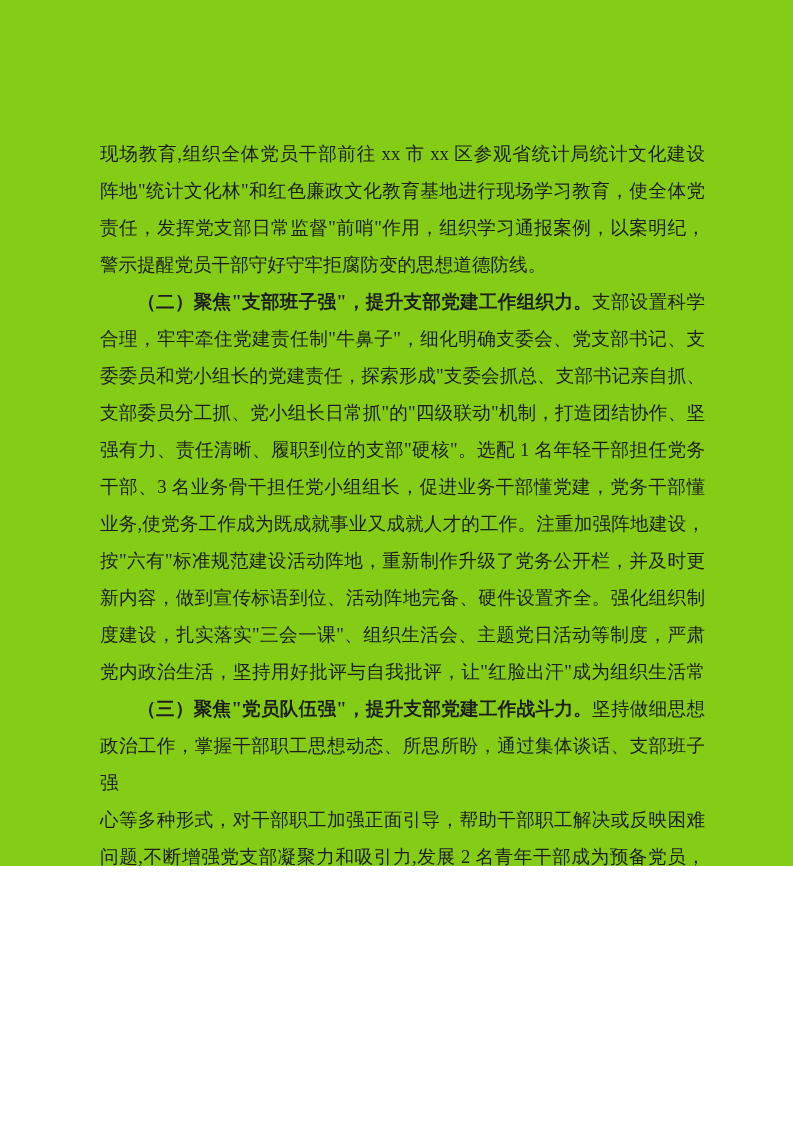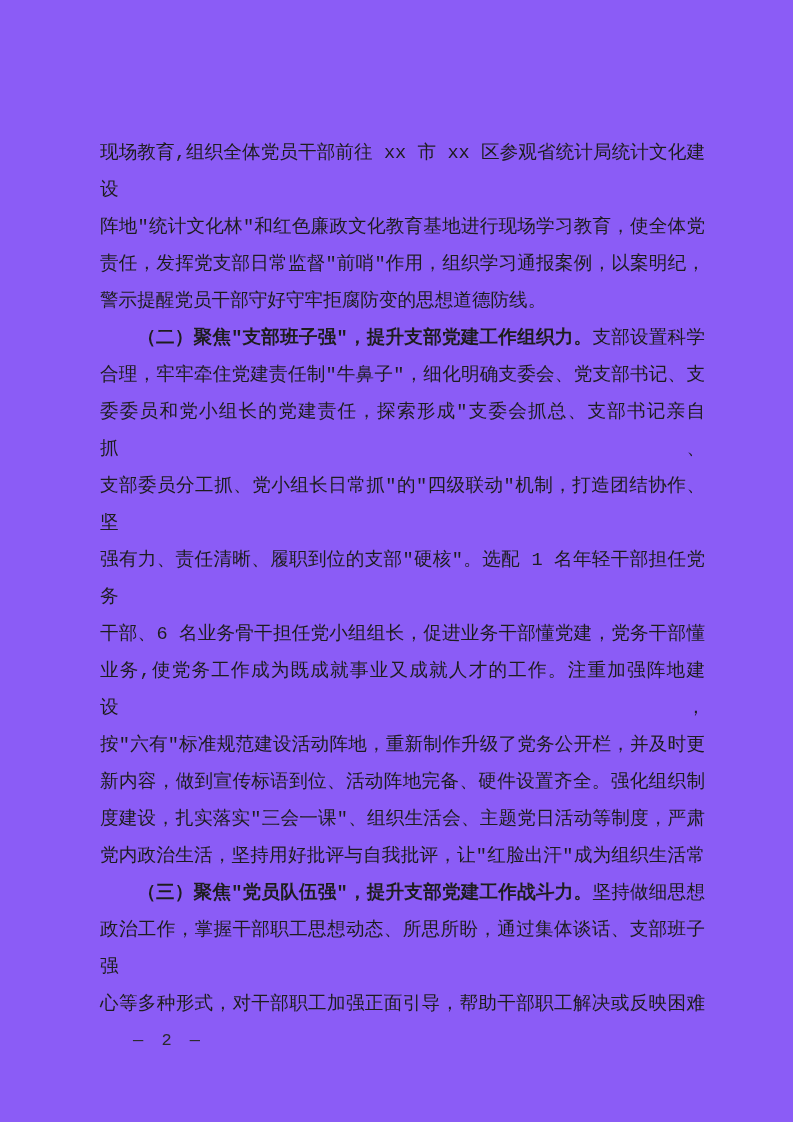--- a/index.html
+++ b/index.html
@@ -1,22 +1,22 @@
 <!DOCTYPE html>
 <html lang="zh"><head>
 <meta charset="utf-8">
 <style>
   html, body { margin: 0; padding: 0; background: #ffffff; }
   .page {
     position: relative;
     width: 793px;
-    height: 1122px;
-    background: #8b5cf6;
+    height: 866px;
+    background: #84cc16;
     overflow: hidden;
-    font-family: Liberation Mono, monospace;
+    font-family: Liberation Serif, serif;
     color: #1d1d1d;
   }
   .content {
     position: absolute;
     left: 100px;
     top: 135px;
     width: 605px;
     font-size: 18.6px;
     line-height: 37px;
   }
@@ -42,26 +42,27 @@
     <div class="line fill"><span>现场教育,组织全体党员干部前往 xx 市 xx 区参观省统计局统计文化建设</span></div>
     <div class="line fill"><span>阵地"统计文化林"和红色廉政文化教育基地进行现场学习教育，使全体党</span></div>
     <div class="line fill"><span>责任，发挥党支部日常监督"前哨"作用，组织学习通报案例，以案明纪，</span></div>
     <div class="line"><span>警示提醒党员干部守好守牢拒腐防变的思想道德防线。</span></div>
 
     <div class="line fill ind"><span class="bold">（二）聚焦"支部班子强"，提升支部党建工作组织力。</span><span>支部设置科学</span></div>
     <div class="line fill"><span>合理，牢牢牵住党建责任制"牛鼻子"，细化明确支委会、党支部书记、支</span></div>
     <div class="line fill"><span>委委员和党小组长的党建责任，探索形成"支委会抓总、支部书记亲自抓、</span></div>
     <div class="line fill"><span>支部委员分工抓、党小组长日常抓"的"四级联动"机制，打造团结协作、坚</span></div>
     <div class="line fill"><span>强有力、责任清晰、履职到位的支部"硬核"。选配 1 名年轻干部担任党务</span></div>
-    <div class="line fill"><span>干部、6 名业务骨干担任党小组组长，促进业务干部懂党建，党务干部懂</span></div>
+    <div class="line fill"><span>干部、3 名业务骨干担任党小组组长，促进业务干部懂党建，党务干部懂</span></div>
     <div class="line fill"><span>业务,使党务工作成为既成就事业又成就人才的工作。注重加强阵地建设，</span></div>
     <div class="line fill"><span>按"六有"标准规范建设活动阵地，重新制作升级了党务公开栏，并及时更</span></div>
     <div class="line fill"><span>新内容，做到宣传标语到位、活动阵地完备、硬件设置齐全。强化组织制</span></div>
     <div class="line fill"><span>度建设，扎实落实"三会一课"、组织生活会、主题党日活动等制度，严肃</span></div>
     <div class="line fill"><span>党内政治生活，坚持用好批评与自我批评，让"红脸出汗"成为组织生活常</span></div>
 
     <div class="line fill ind"><span class="bold">（三）聚焦"党员队伍强"，提升支部党建工作战斗力。</span><span>坚持做细思想</span></div>
     <div class="line fill"><span>政治工作，掌握干部职工思想动态、所思所盼，通过集体谈话、支部班子强</span></div>
     <div class="line fill"><span>心等多种形式，对干部职工加强正面引导，帮助干部职工解决或反映困难</span></div>
+    <div class="line fill"><span>问题,不断增强党支部凝聚力和吸引力,发展 2 名青年干部成为预备党员，</span></div>
   </div>
 
   <div class="pagenum">— 2 —</div>
 </div>
 
 </body></html>

